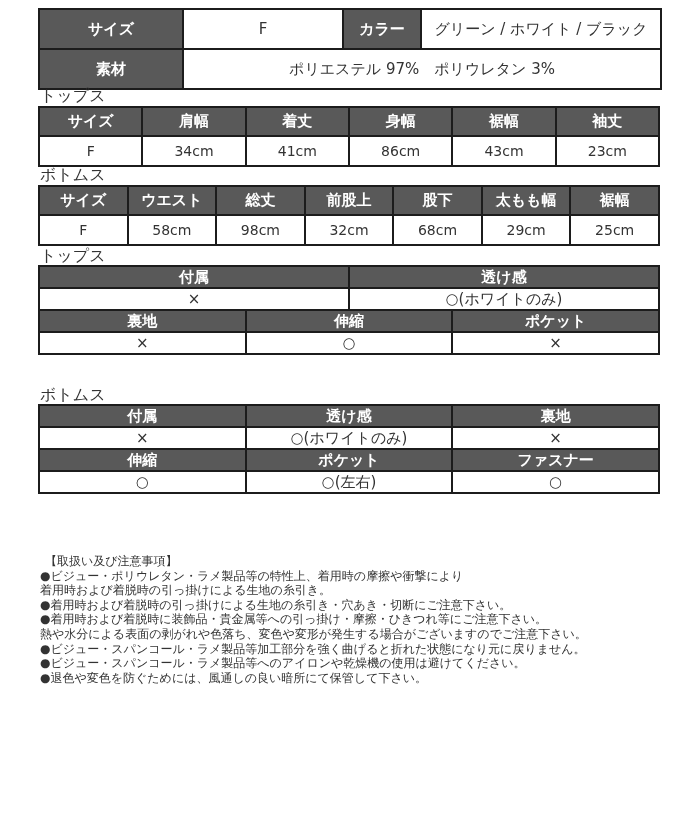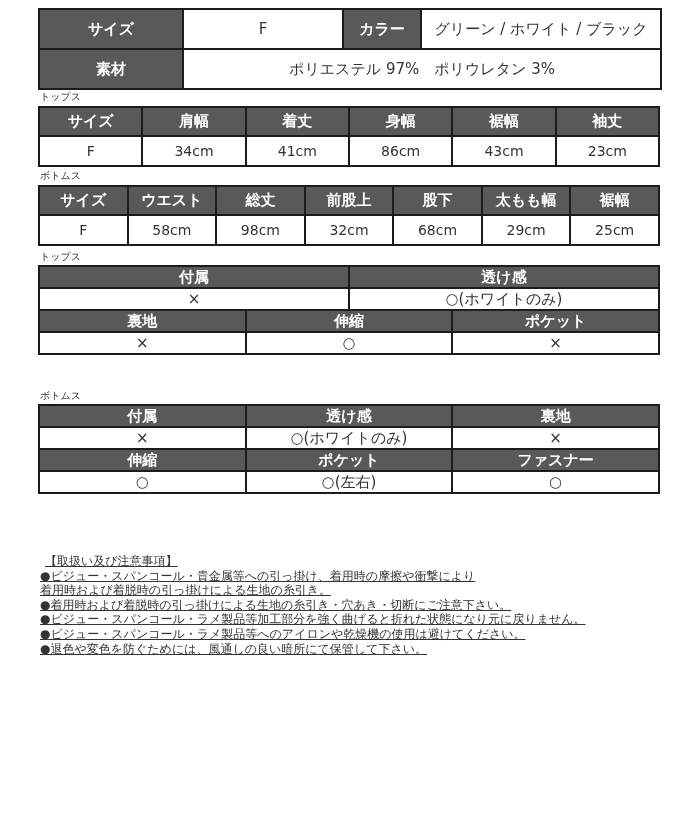--- a/index.html
+++ b/index.html
@@ -21,21 +21,21 @@
     font-size: 15px; overflow: hidden; white-space: nowrap;
   }
   td.hd { background: var(--header-bg, #595959); color: var(--header-fg, #ffffff); font-weight: bold; }
 
   .t1 td { height: 40px; }
   .t-measure tr.hdrow td { height: 29px; }
   .t-measure tr.valrow td { height: 30px; font-size: 14px; }
   .t-feature tr td { height: 22px; }
   .t-feature tr.valrow td { font-size: 15px; }
 
-  .section-label { position: absolute; left: 40px; font-size: 10px; color: var(--text, #333333); line-height: 14px; }
+  .section-label { position: absolute; left: 40px; font-size: 16px; color: var(--text, #333333); line-height: 14px; font-family: Liberation Mono, monospace; }
 
   .notes { position: absolute; left: 40px; width: 640px; font-size: 12px; line-height: 14.6px; color: var(--text, #333333); }
   .notes .note-title { padding-left: 5px; }
 </style>
 </head>
 <body>
 
 <div class="sheet">
 
   <div class="block" style="top:8px;">
@@ -166,23 +166,25 @@
       </tr>
       <tr class="valrow">
         <td>○</td>
         <td>○(左右)</td>
         <td>○</td>
       </tr>
     </tbody>
       </table>
   </div>
 
-  <div class="notes" style="top:554px;text-decoration:underline;">
+  <div class="notes" style="top:554px;">
     <div class="note-title">【取扱い及び注意事項】</div>
-    <div>●ビジュー・スパンコール・貴金属等への引っ掛け、着用時の摩擦や衝撃により</div>
+    <div>●ビジュー・ポリウレタン・ラメ製品等の特性上、着用時の摩擦や衝撃により</div>
     <div>着用時および着脱時の引っ掛けによる生地の糸引き。</div>
     <div>●着用時および着脱時の引っ掛けによる生地の糸引き・穴あき・切断にご注意下さい。</div>
+    <div>●着用時および着脱時に装飾品・貴金属等への引っ掛け・摩擦・ひきつれ等にご注意下さい。</div>
+    <div>熱や水分による表面の剥がれや色落ち、変色や変形が発生する場合がございますのでご注意下さい。</div>
     <div>●ビジュー・スパンコール・ラメ製品等加工部分を強く曲げると折れた状態になり元に戻りません。</div>
     <div>●ビジュー・スパンコール・ラメ製品等へのアイロンや乾燥機の使用は避けてください。</div>
     <div>●退色や変色を防ぐためには、風通しの良い暗所にて保管して下さい。</div>
   </div>
 
 </div>
 
 </body></html>

